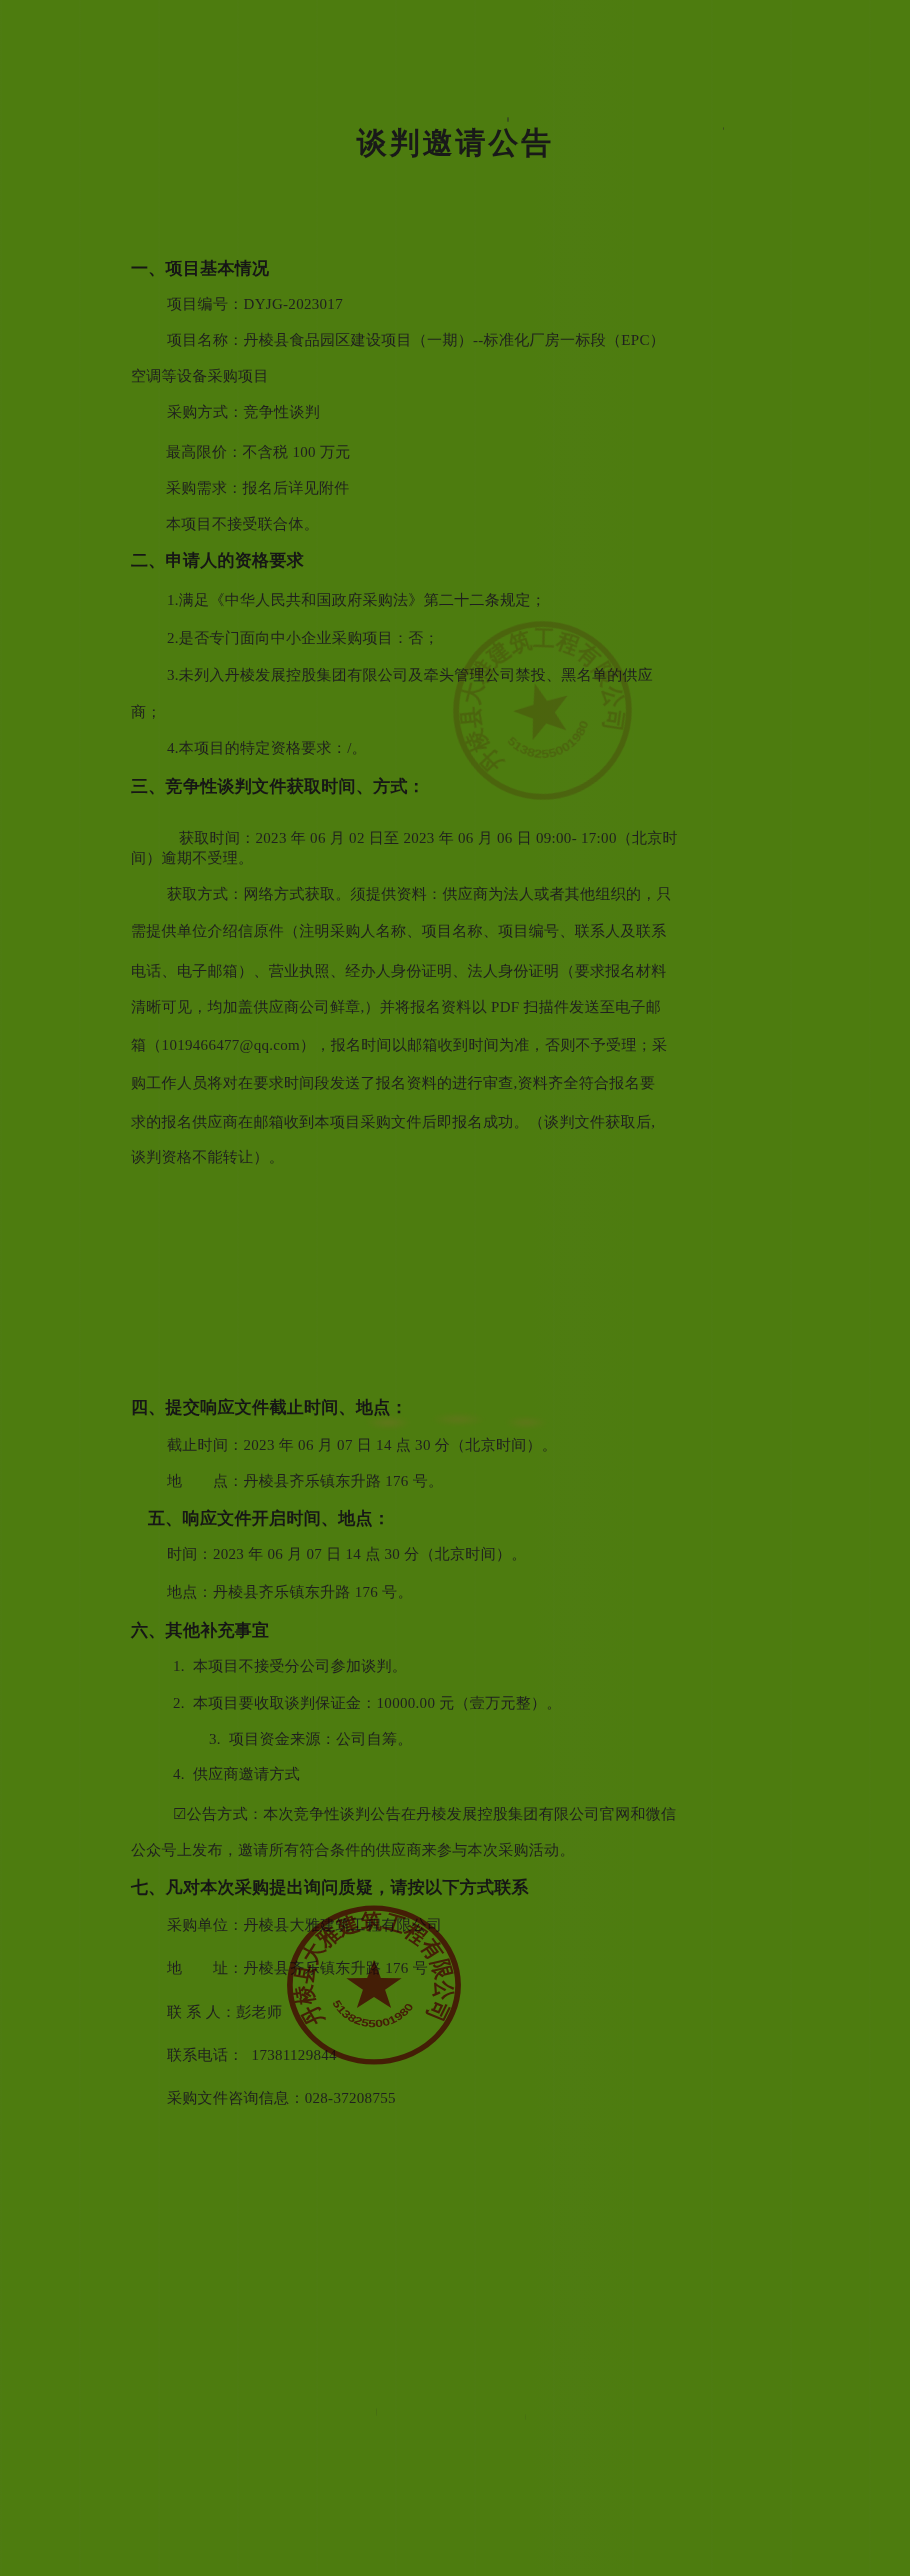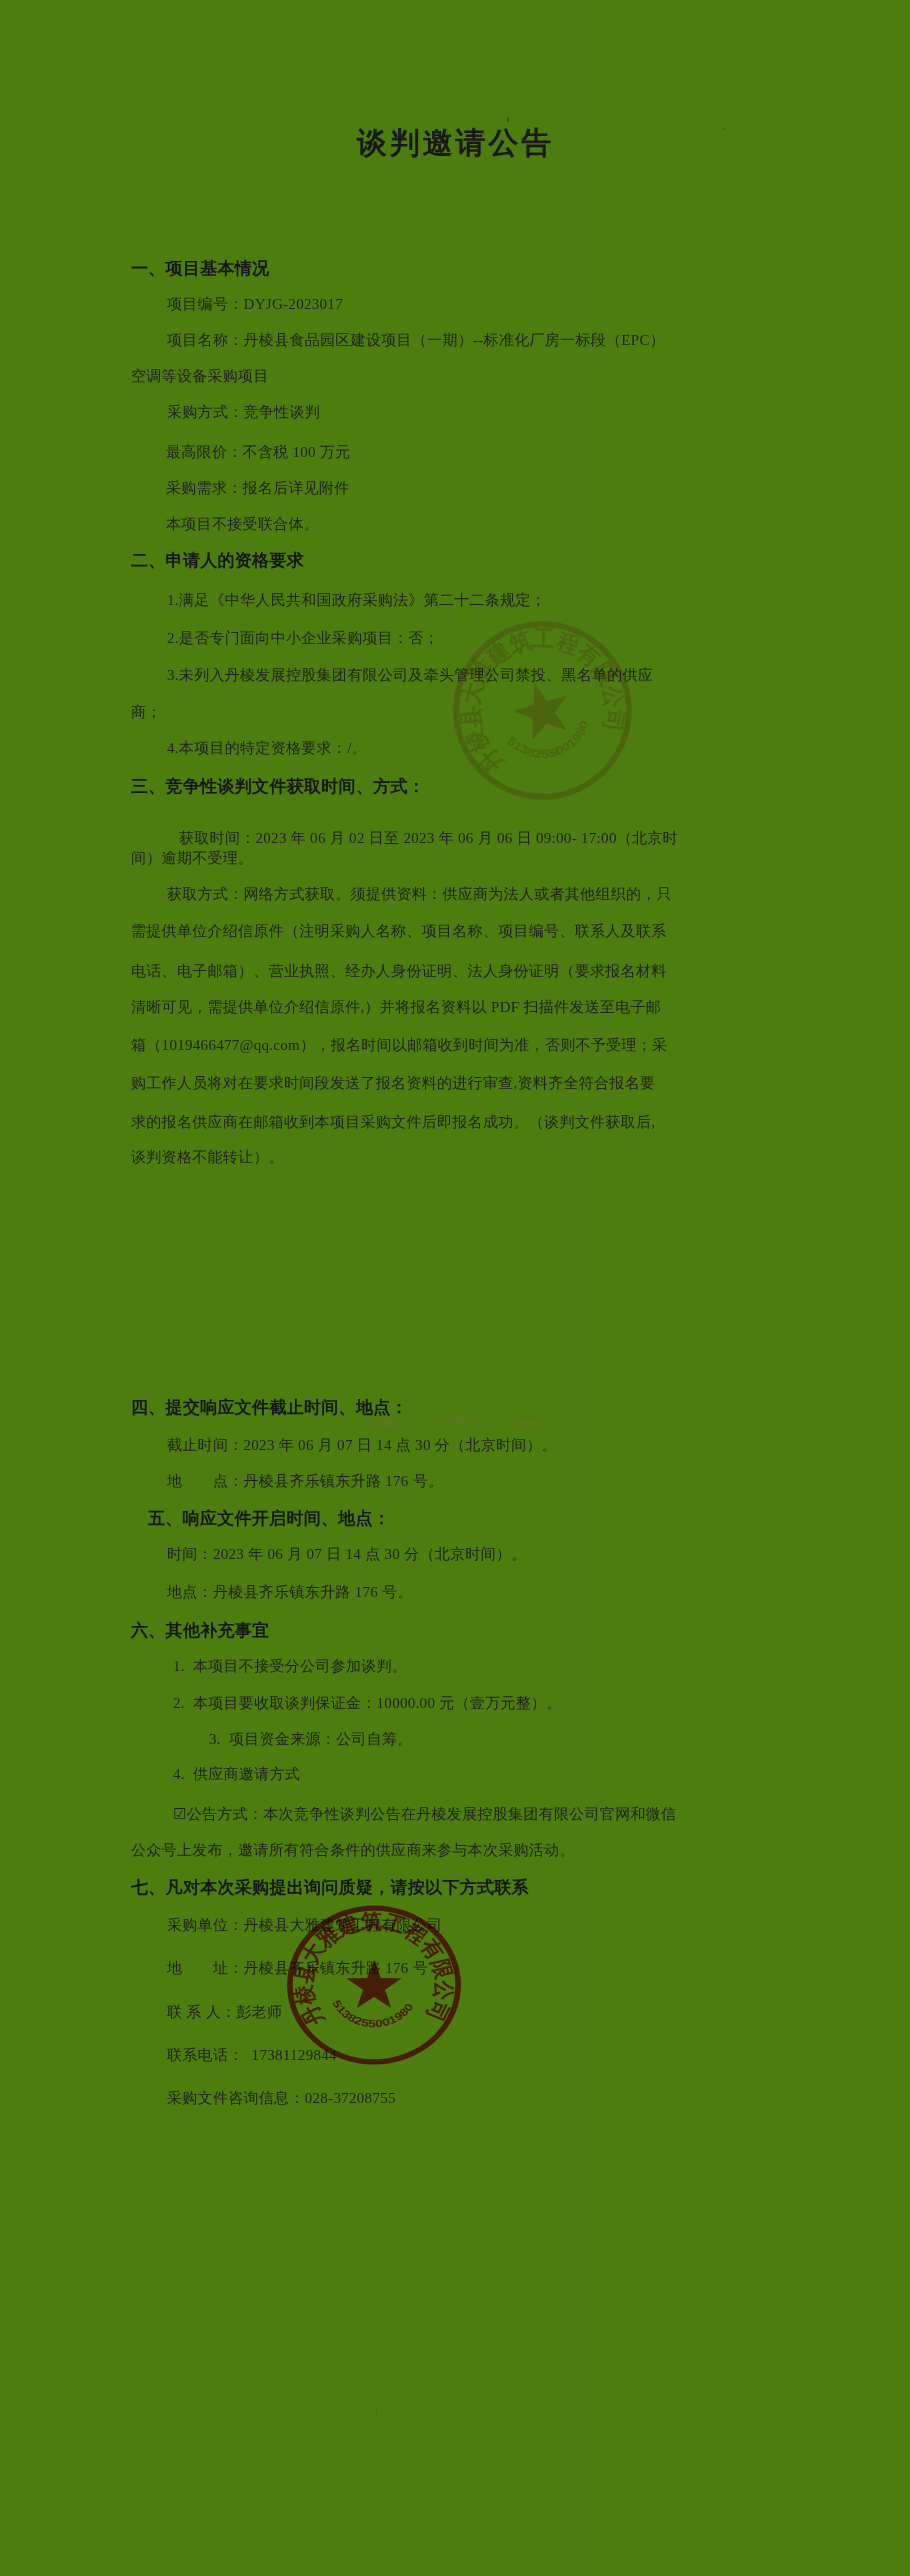--- a/index.html
+++ b/index.html
@@ -67,21 +67,21 @@
       <div class="line " style="left: 167px; top: 638px;">2.是否专门面向中小企业采购项目：否；</div>
       <div class="line " style="left: 167px; top: 675px;">3.未列入丹棱发展控股集团有限公司及牵头管理公司禁投、黑名单的供应</div>
       <div class="line " style="left: 131px; top: 712px;">商；</div>
       <div class="line " style="left: 167px; top: 748px;">4.本项目的特定资格要求：/。</div>
       <div class="line h" style="left: 131px; top: 786px;">三、竞争性谈判文件获取时间、方式：</div>
       <div class="line " style="left: 179px; top: 822px; margin-top: 16px;">获取时间：2023 年 06 月 02 日至 2023 年 06 月 06 日 09:00- 17:00（北京时</div>
       <div class="line " style="left: 131px; top: 858px;">间）逾期不受理。</div>
       <div class="line " style="left: 167px; top: 894px;">获取方式：网络方式获取。须提供资料：供应商为法人或者其他组织的，只</div>
       <div class="line " style="left: 131px; top: 931px;">需提供单位介绍信原件（注明采购人名称、项目名称、项目编号、联系人及联系</div>
       <div class="line " style="left: 131px; top: 971px;">电话、电子邮箱）、营业执照、经办人身份证明、法人身份证明（要求报名材料</div>
-      <div class="line " style="left: 131px; top: 1007px;">清晰可见，需提供单位介绍信原件,）并将报名资料以 PDF 扫描件发送至电子邮</div>
+      <div class="line " style="left: 131px; top: 1007px;">清晰可见，均加盖供应商公司鲜章,）并将报名资料以 PDF 扫描件发送至电子邮</div>
       <div class="line " style="left: 131px; top: 1045px;">箱（1019466477@qq.com），报名时间以邮箱收到时间为准，否则不予受理；采</div>
       <div class="line " style="left: 131px; top: 1083px;">购工作人员将对在要求时间段发送了报名资料的进行审查,资料齐全符合报名要</div>
       <div class="line " style="left: 131px; top: 1122px;">求的报名供应商在邮箱收到本项目采购文件后即报名成功。（谈判文件获取后,</div>
       <div class="line " style="left: 131px; top: 1157px;">谈判资格不能转让）。</div>
       <div class="line h" style="left: 131px; top: 1407px;">四、提交响应文件截止时间、地点：</div>
       <div class="line " style="left: 167px; top: 1445px;">截止时间：2023 年 06 月 07 日 14 点 30 分（北京时间）。</div>
       <div class="line " style="left: 167px; top: 1481px;">地　　点：丹棱县齐乐镇东升路 176 号。</div>
       <div class="line h" style="left: 148px; top: 1518px;">五、响应文件开启时间、地点：</div>
       <div class="line " style="left: 167px; top: 1554px;">时间：2023 年 06 月 07 日 14 点 30 分（北京时间）。</div>
       <div class="line " style="left: 167px; top: 1592px;">地点：丹棱县齐乐镇东升路 176 号。</div>

